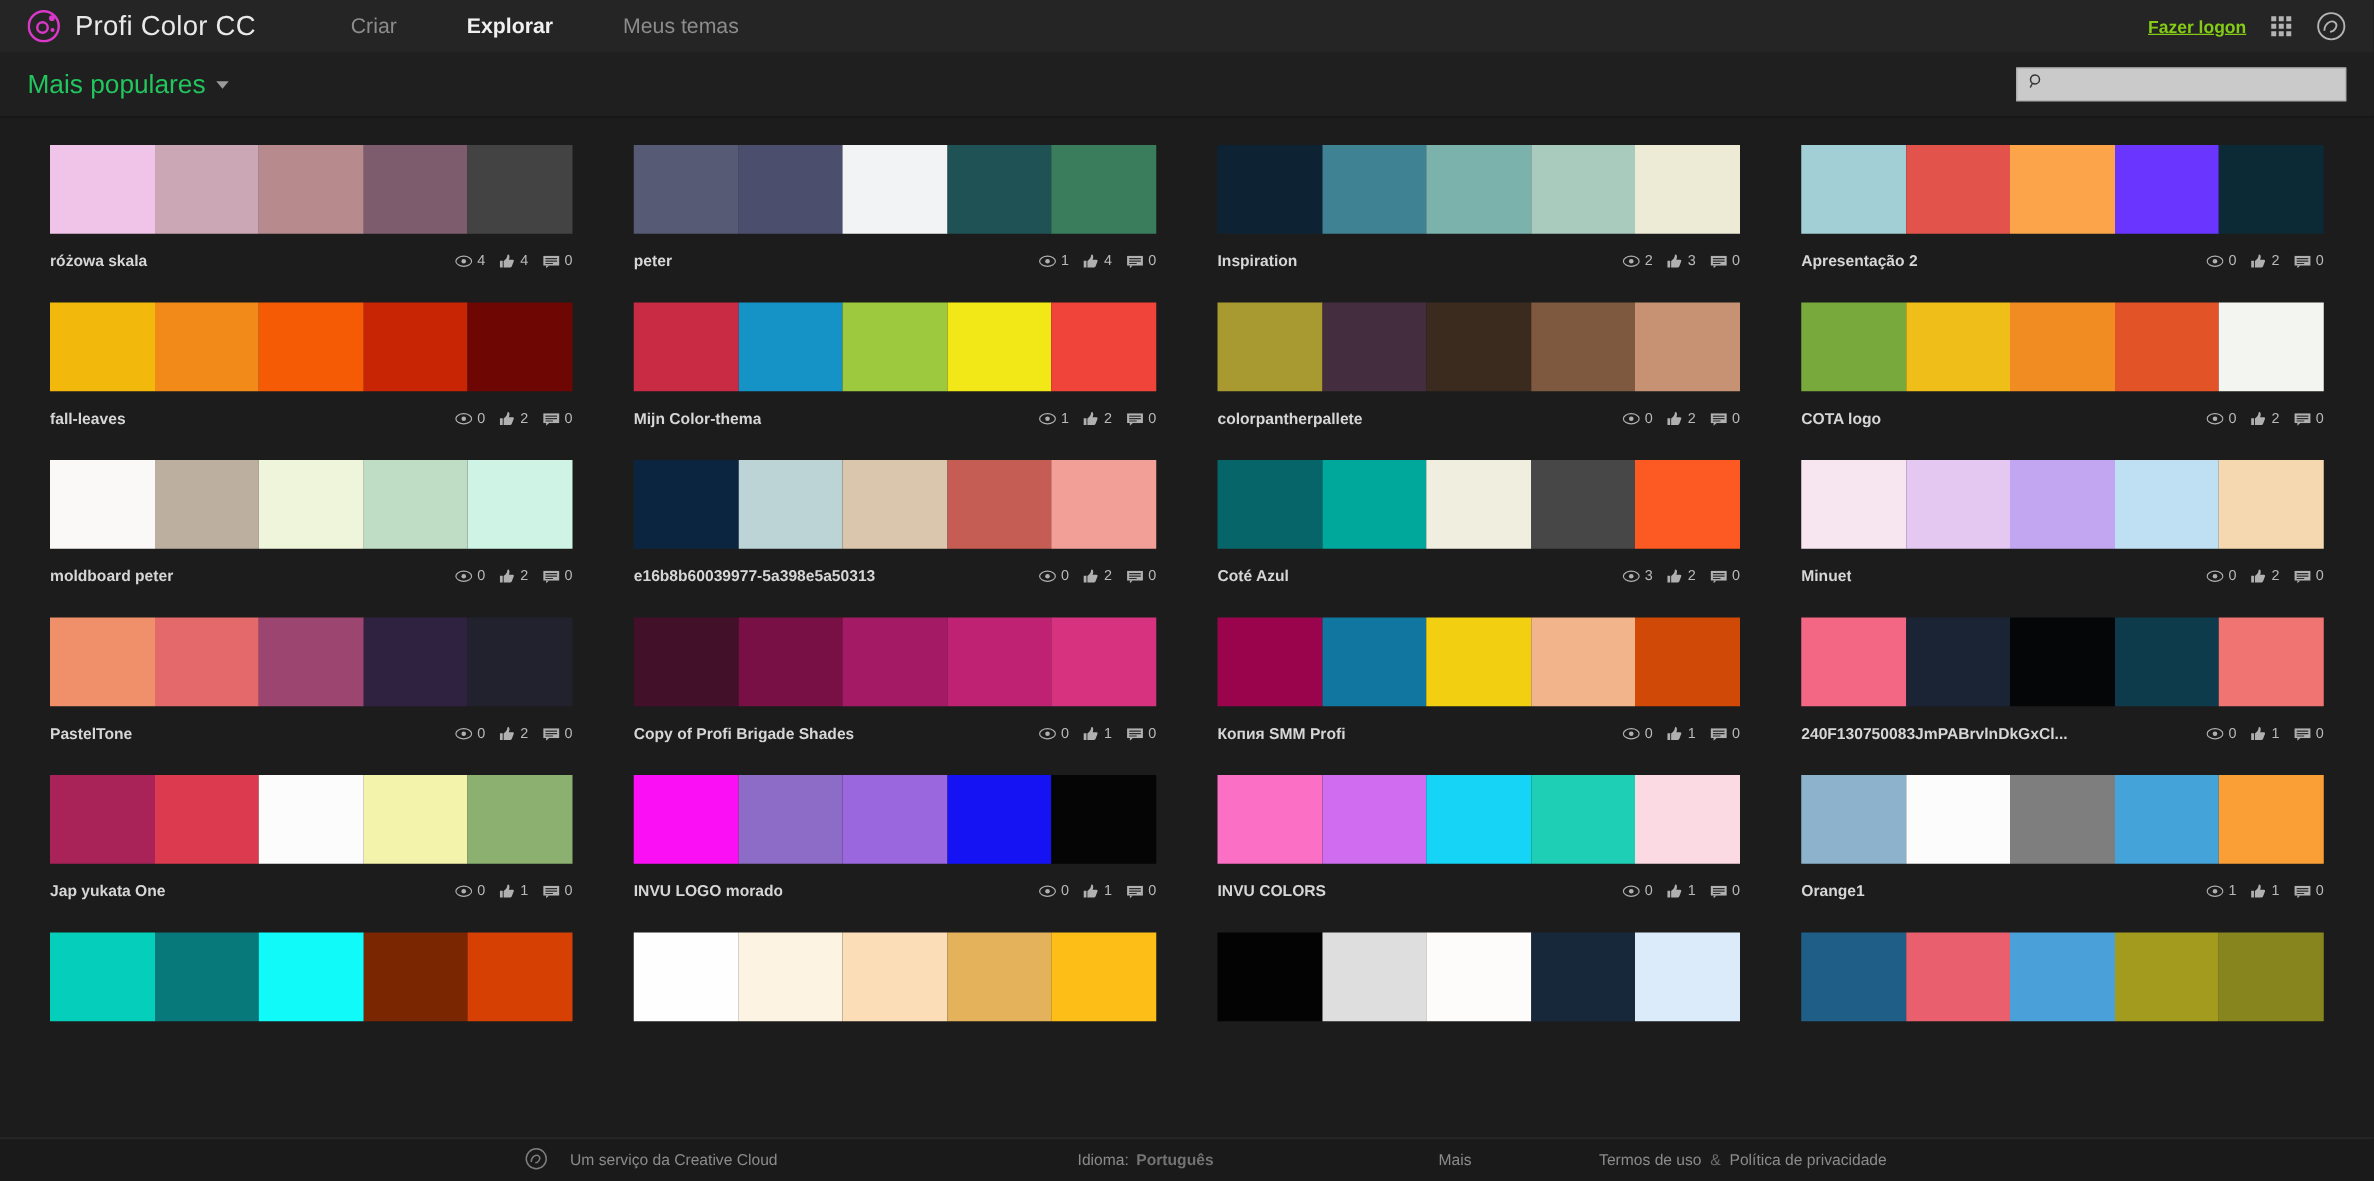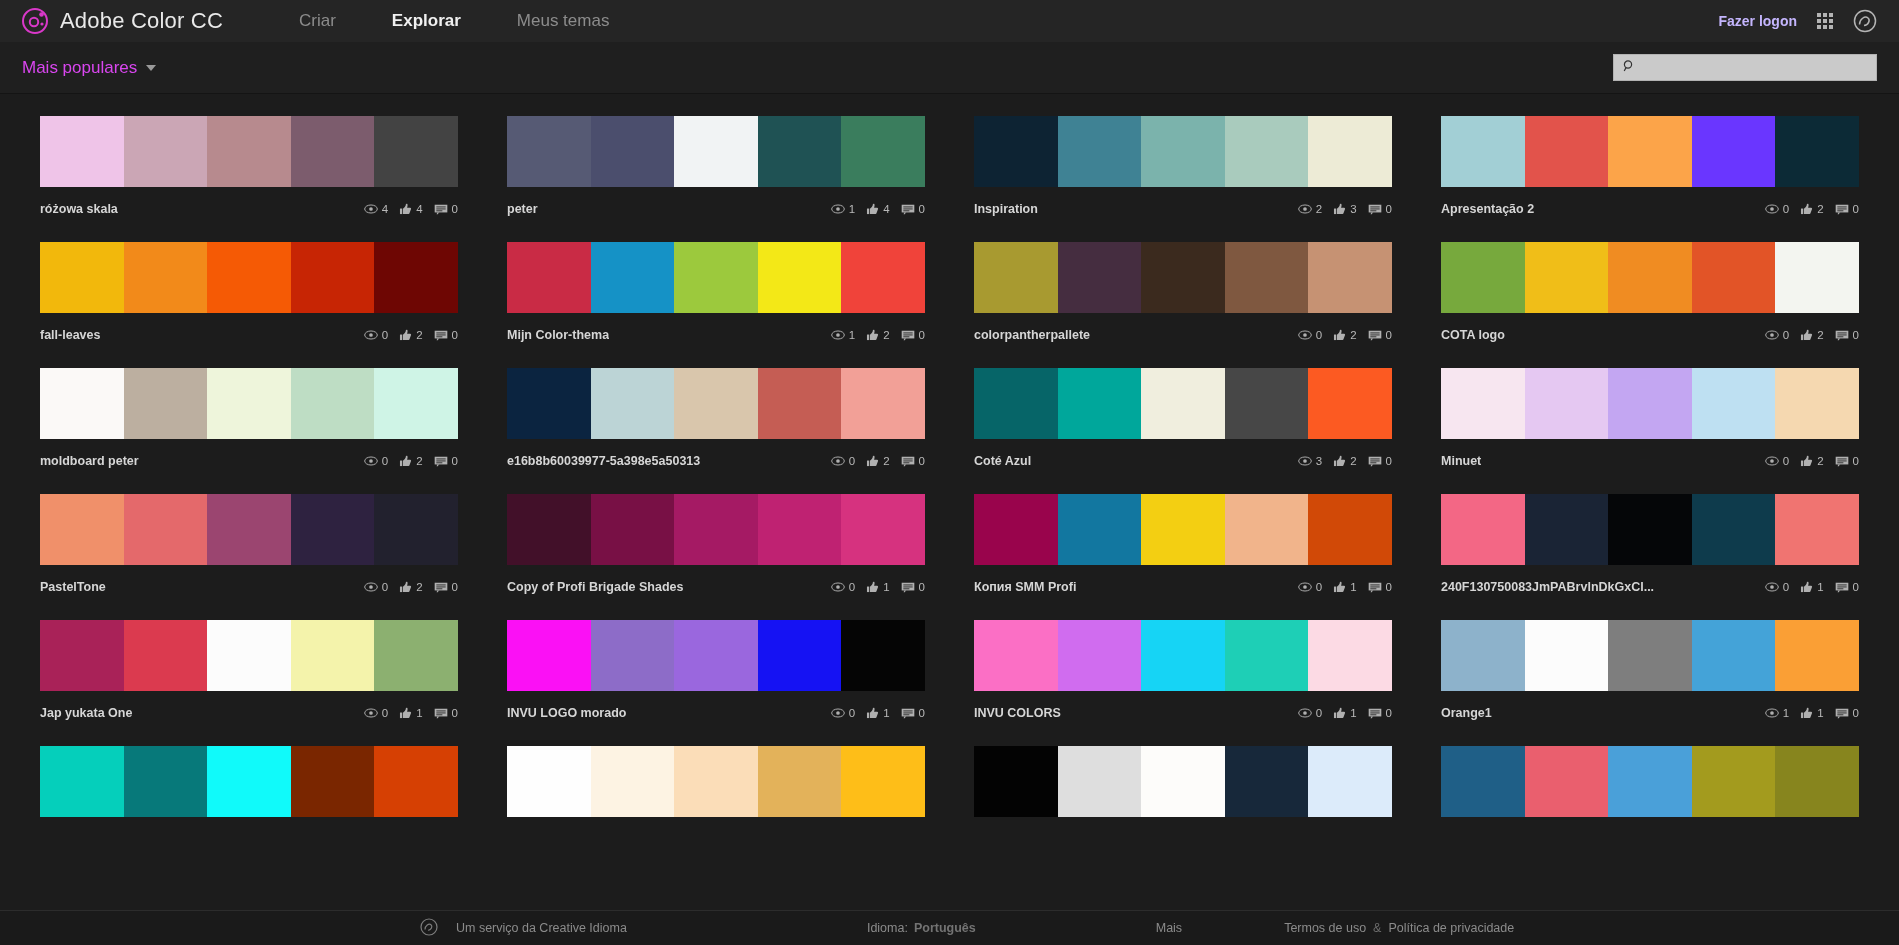--- a/index.html
+++ b/index.html
@@ -37,36 +37,36 @@
     white-space: nowrap;
     cursor: pointer;
   }
   .navitem.active { color: #f0f0f0; font-weight: bold; }
   .topright {
     margin-left: auto;
     display: flex;
     align-items: center;
     gap: 20px;
   }
-  .signin { color: #c4b5fd; font-size: 14px; font-weight: bold; white-space: nowrap; cursor: pointer; }
+  .signin { color: #84cc16; font-size: 14px; font-weight: bold; white-space: nowrap; cursor: pointer; text-decoration: underline; }
   .grid-icon { display: grid; grid-template-columns: repeat(3, 4px); grid-gap: 2px; cursor: pointer; }
   .grid-icon i { width: 4px; height: 4px; background: #b4b4b4; display: block; }
   .cc-icon { width: 24px; height: 24px; cursor: pointer; }
 
   
   .filterbar {
     height: 52px;
     background: #1f1f1f;
     display: flex;
     align-items: center;
     padding: 0 22px;
     border-bottom: 1px solid #141414;
   }
   .sortsel { display: flex; align-items: center; gap: 9px; cursor: pointer; }
-  .sortsel .lbl { color: #d946ef; font-size: 17px; white-space: nowrap; }
+  .sortsel .lbl { color: #22c55e; font-size: 21px; white-space: nowrap; }
   .caret {
     width: 0; height: 0;
     border-left: 5px solid transparent;
     border-right: 5px solid transparent;
     border-top: 6px solid #9a9a9a;
   }
   .searchwrap { margin-left: auto; }
   .searchbox {
     width: 264px; height: 27px;
     background: #cacaca;
@@ -145,21 +145,21 @@
 <div class="topbar">
   <div class="brand">
     <span class="brand-logo">
       <svg class="brand-logo" viewBox="0 0 26 26">
         <circle cx="13" cy="13" r="12" fill="none" stroke="#d938c9" stroke-width="2"></circle>
         <circle cx="12" cy="14" r="4.2" fill="none" stroke="#d938c9" stroke-width="2"></circle>
         <circle cx="19.5" cy="6.5" r="2.3" fill="#d938c9"></circle>
         <circle cx="20" cy="16" r="1.6" fill="#d938c9"></circle>
       </svg>
     </span>
-    <span class="brand-title">Adobe Color CC</span>
+    <span class="brand-title">Profi Color CC</span>
   </div>
 
   <div class="mainnav">
     <div class="navitem">Criar</div>
     <div class="navitem active">Explorar</div>
     <div class="navitem">Meus temas</div>
   </div>
 
   <div class="topright">
     <span class="signin">Fazer logon</span>
@@ -1123,21 +1123,21 @@
 </div>
 
 <div class="footer">
   <div class="f-cc">
     <span>
       <svg viewBox="0 0 18 18" width="18" height="18">
         <circle cx="9" cy="9" r="8" fill="none" stroke="#7d7d7d" stroke-width="1.2"></circle>
         <path d="M5 11.5 C5 7.5 9 5 11 6.8 C12.8 8.3 11.4 12 8.2 12.3" fill="none" stroke="#7d7d7d" stroke-width="1.2"></path>
       </svg>
     </span>
-    <span>Um serviço da Creative Idioma</span>
+    <span>Um serviço da Creative Cloud</span>
   </div>
   <div class="f-lang">
     <span>Idioma:</span>
     <span class="val">Português</span>
   </div>
   <div class="f-more">Mais</div>
   <div class="f-legal">
     <a>Termos de uso</a>
     <span class="amp">&amp;</span>
     <a>Política de privacidade</a>

